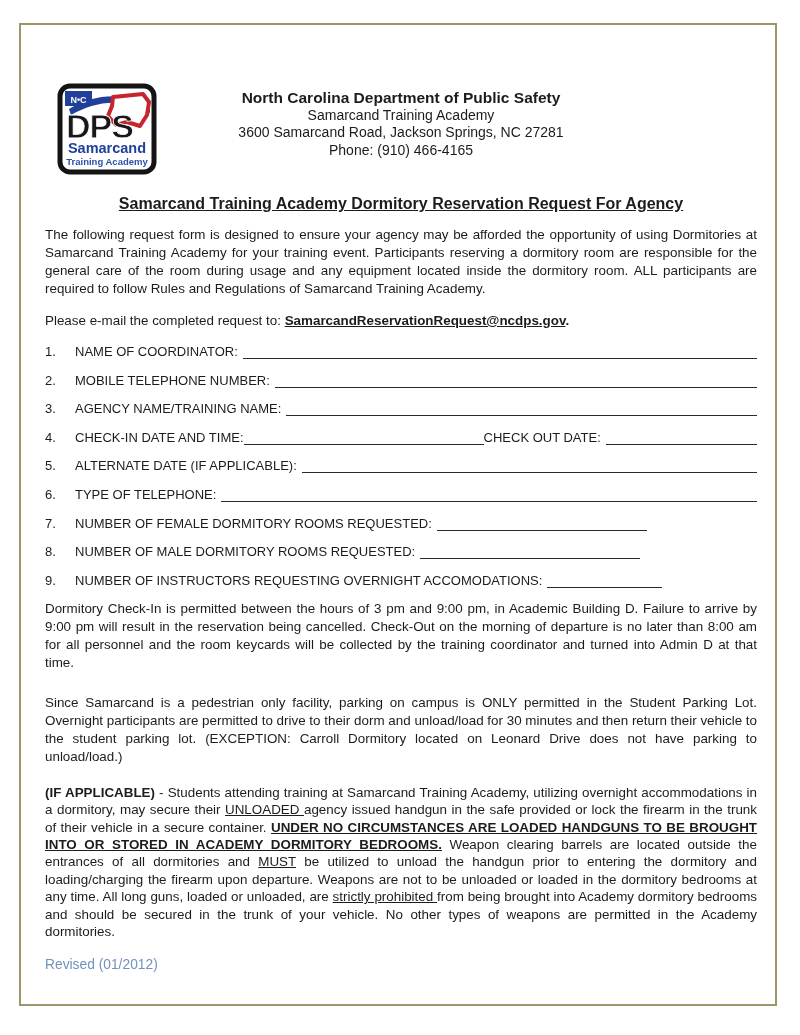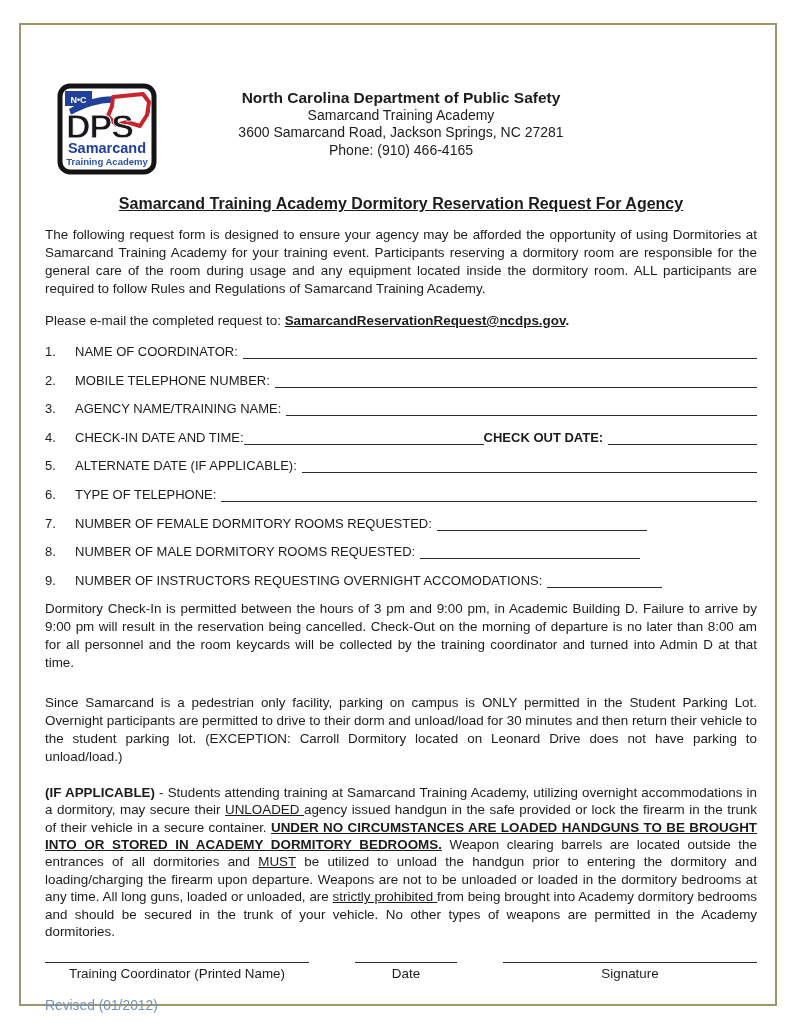--- a/index.html
+++ b/index.html
@@ -34,21 +34,21 @@
   .p-intro   { margin-top:13px; }
   .email-line{ margin:14px 0 0 0; font-size:13.4px; line-height:18px; }
   .email     { font-weight:bold; text-decoration:underline; color:inherit; cursor:pointer; }
   .email-dot { font-weight:bold; }
 
   
   .form-list { margin-top:12px; }
   .form-item { display:flex; align-items:flex-end; height:17px; margin-bottom:11.6px; font-size:13px; }
   .num    { width:30px; flex:0 0 30px; }
   .flabel { white-space:nowrap; padding-right:5px; }
-  .flabel2{ white-space:nowrap; padding-right:5px;font-weight:bold; }
+  .flabel2{ white-space:nowrap; padding-right:5px; }
   .blank  { border-bottom:1.4px solid #2b2b2b; height:13px; flex:1 1 auto; }
   .blank.fixed { flex:0 0 auto; }
   .w240 { width:240px; } .w210 { width:210px; } .w220 { width:220px; } .w115 { width:115px; }
 
   .p-checkin { margin-top:12px; }
   .p-parking { margin-top:22px; }
   .p-weapons { margin-top:18px; line-height:17.4px; }
 
   
   .sig-row { margin-top:22px; display:flex; justify-content:space-between; }
@@ -150,30 +150,16 @@
     </div>
 
   </div>
 
   <p class="para p-checkin">Dormitory Check-In is permitted between the hours of 3 pm and 9:00 pm, in Academic Building D. Failure to arrive by 9:00 pm will result in the reservation being cancelled. Check-Out on the morning of departure is no later than 8:00 am for all personnel and the room keycards will be collected by the training coordinator and turned into Admin D at that time.</p>
 
   <p class="para p-parking">Since Samarcand is a pedestrian only facility, parking on campus is ONLY permitted in the Student Parking Lot. Overnight participants are permitted to drive to their dorm and unload/load for 30 minutes and then return their vehicle to the student parking lot. (EXCEPTION: Carroll Dormitory located on Leonard Drive does not have parking to unload/load.)</p>
 
   <p class="para p-weapons"><span style="font-weight: bold;">(IF APPLICABLE)</span><span> - Students attending training at Samarcand Training Academy, utilizing overnight accommodations in a dormitory, may secure their </span><span style="text-decoration: underline;">UNLOADED </span><span>agency issued handgun in the safe provided or lock the firearm in the trunk of their vehicle in a secure container. </span><span style="font-weight: bold; text-decoration: underline;">UNDER NO CIRCUMSTANCES ARE LOADED HANDGUNS TO BE BROUGHT INTO OR STORED IN ACADEMY DORMITORY BEDROOMS.</span><span> Weapon clearing barrels are located outside the entrances of all dormitories and </span><span style="text-decoration: underline;">MUST</span><span> be utilized to unload the handgun prior to entering the dormitory and loading/charging the firearm upon departure. Weapons are not to be unloaded or loaded in the dormitory bedrooms at any time. All long guns, loaded or unloaded, are </span><span style="text-decoration: underline;">strictly prohibited </span><span>from being brought into Academy dormitory bedrooms and should be secured in the trunk of your vehicle. No other types of weapons are permitted in the Academy dormitories.</span></p>
 
-  <div class="sig-row">
-    <div class="sig-block sig-w1">
-      <div class="sig-line"></div>
-      <div class="sig-label">Training Coordinator (Printed Name)</div>
-    </div>
-    <div class="sig-block sig-w2">
-      <div class="sig-line"></div>
-      <div class="sig-label">Date</div>
-    </div>
-    <div class="sig-block sig-w3">
-      <div class="sig-line"></div>
-      <div class="sig-label">Signature</div>
-    </div>
-  </div>
 
   <div class="footer">Revised (01/2012)</div>
 
 </div>
 
 </body></html>

